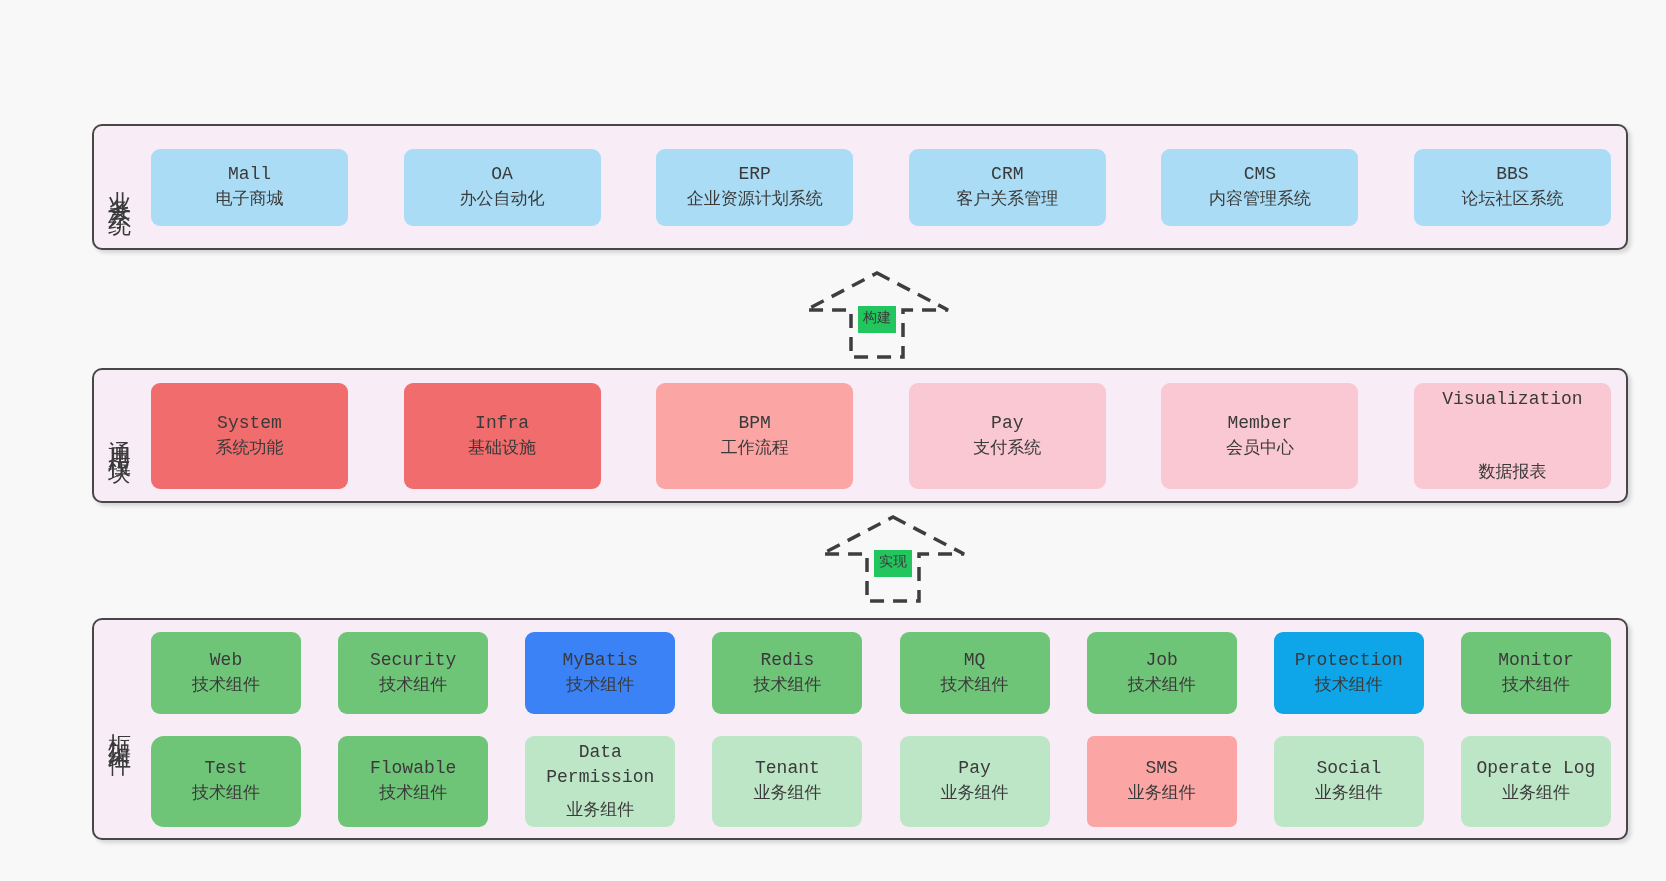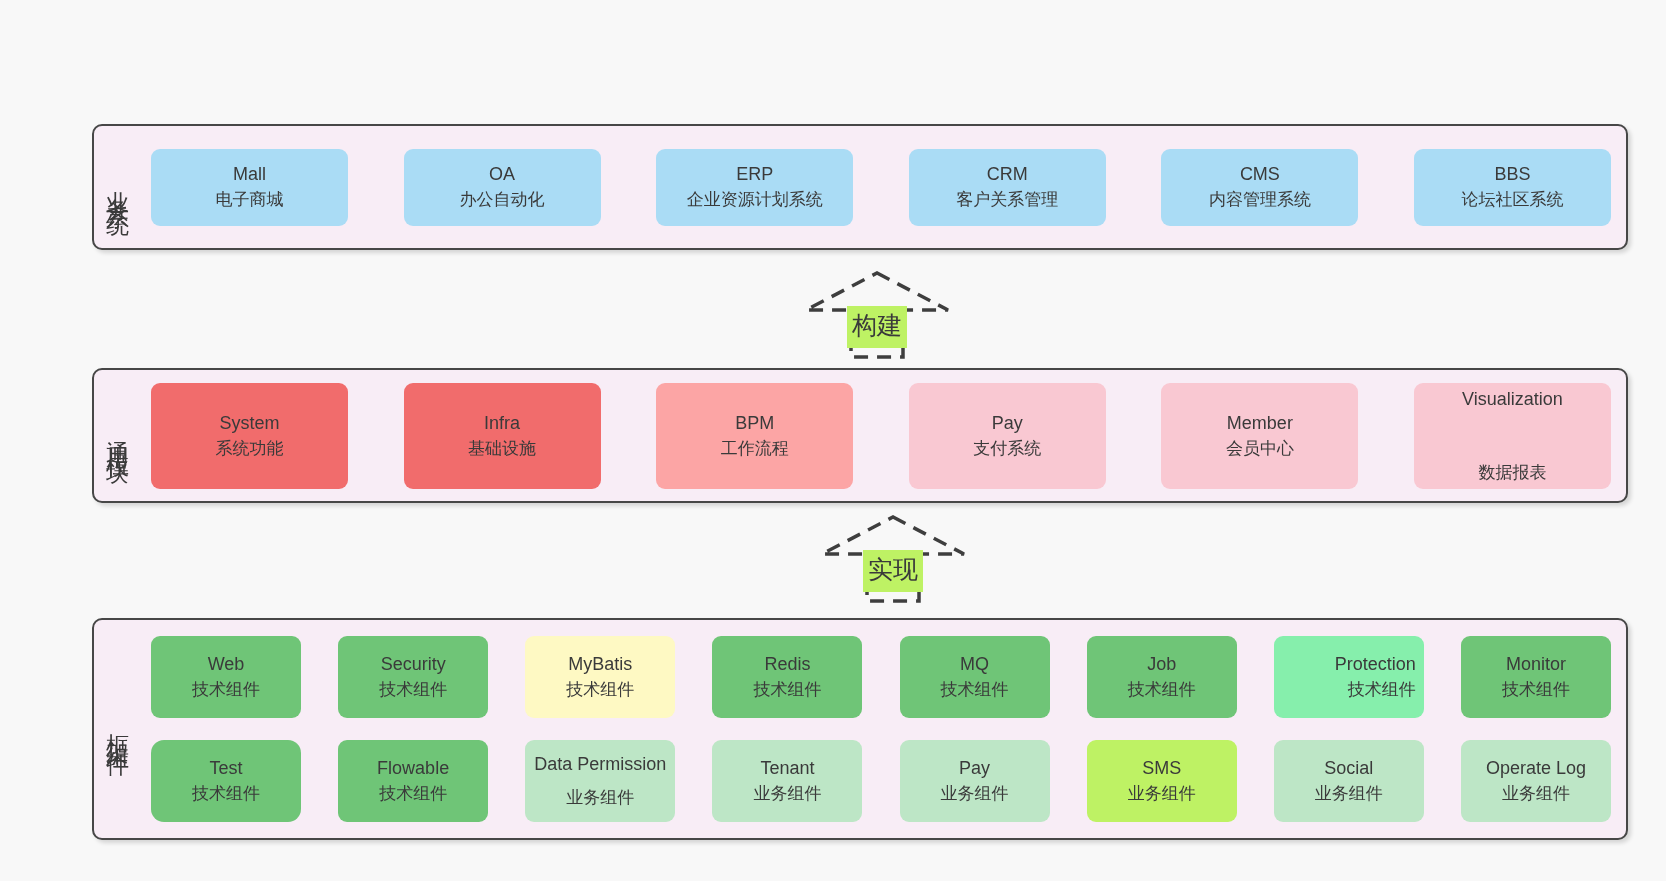--- a/index.html
+++ b/index.html
@@ -1,20 +1,20 @@
 <!DOCTYPE html>
 <html><head>
 <meta charset="utf-8">
 <style>
   html,body { margin:0; padding:0; }
   body { background:#f8f8f8; }
   #diagram {
     position:relative; width:1666px; height:881px; overflow:hidden;
     background:#f8f8f8; color:#3a3a3a;
-    font-family:Liberation Sans, sans-serif;
+    font-family:Liberation Mono, monospace;
   }
   
   .band {
     position:absolute; left:92px; width:1536px; box-sizing:border-box;
     background:#f8edf6; border:2px solid #474747; border-radius:10px;
     box-shadow:3px 3px 4px rgba(0,0,0,.14);
   }
   .band-0 { top:124px; height:126px; }
   .band-1 { top:368px; height:135px; }
   .band-2 { top:618px; height:222px; }
@@ -59,21 +59,21 @@
     background:linear-gradient(225deg,#f8f8f8 0 50%,#bdbdbd 50% 100%);
   }
 
   
   .arrow { position:absolute; width:150px; height:90px; }
   .arrow-0 { left:802px; top:270px; }
   .arrow-1 { left:818px; top:514px; }
   .arrow svg { position:absolute; inset:0; overflow:visible; }
   .arrow-label {
     position:absolute; left:50%; top:36px; transform:translateX(-50%);
-    background:#bef264; padding:3px 5px 6px; font-size:25px; white-space:nowrap;
+    background:#22c55e; padding:3px 5px 6px; font-size:14px; white-space:nowrap;
   }
 </style>
 </head>
 <body>
 
 <div id="diagram">
     <section class="band band-0">
 
     <div class="band-label">业务系统</div>
     <div class="band-content">
@@ -161,37 +161,37 @@
     <div class="band-content">
         <div class="band-row">
           <div class="box" style="background: rgb(111, 197, 119);">
     <div class="box-title">Web</div>
     <div class="box-subtitle">技术组件</div>
   </div>
           <div class="box" style="background: rgb(111, 197, 119);">
     <div class="box-title">Security</div>
     <div class="box-subtitle">技术组件</div>
   </div>
-          <div class="box" style="background: #fef9c3;">
+          <div class="box" style="background: #3b82f6;">
     <div class="box-title">MyBatis</div>
     <div class="box-subtitle">技术组件</div>
   </div>
           <div class="box" style="background: rgb(111, 197, 119);">
     <div class="box-title">Redis</div>
     <div class="box-subtitle">技术组件</div>
   </div>
           <div class="box" style="background: rgb(111, 197, 119);">
     <div class="box-title">MQ</div>
     <div class="box-subtitle">技术组件</div>
   </div>
           <div class="box" style="background: rgb(111, 197, 119);">
     <div class="box-title">Job</div>
     <div class="box-subtitle">技术组件</div>
   </div>
-          <div class="box" style="background: #86efac; align-items: flex-end;">
+          <div class="box" style="background: #0ea5e9;">
     <div class="box-title">Protection</div>
     <div class="box-subtitle">技术组件</div>
   </div>
           <div class="box" style="background: rgb(111, 197, 119);">
     <div class="box-title">Monitor</div>
     <div class="box-subtitle">技术组件</div>
   </div>
         </div>
         <div class="band-row">
           <div class="box" style="background: rgb(111, 197, 119); border-radius: 13px;">
@@ -207,21 +207,21 @@
     <div class="box-subtitle">业务组件</div>
   </div>
           <div class="box" style="background: rgb(189, 230, 198);">
     <div class="box-title">Tenant</div>
     <div class="box-subtitle">业务组件</div>
   </div>
           <div class="box" style="background: rgb(189, 230, 198);">
     <div class="box-title">Pay</div>
     <div class="box-subtitle">业务组件</div>
   </div>
-          <div class="box" style="background: #bef264;">
+          <div class="box" style="background: #fca5a5; border-radius: 7px;">
     <div class="box-title">SMS</div>
     <div class="box-subtitle">业务组件</div>
   </div>
           <div class="box" style="background: rgb(189, 230, 198);">
     <div class="box-title">Social</div>
     <div class="box-subtitle">业务组件</div>
   </div>
           <div class="box" style="background: rgb(189, 230, 198);">
     <div class="box-title">Operate Log</div>
     <div class="box-subtitle">业务组件</div>

